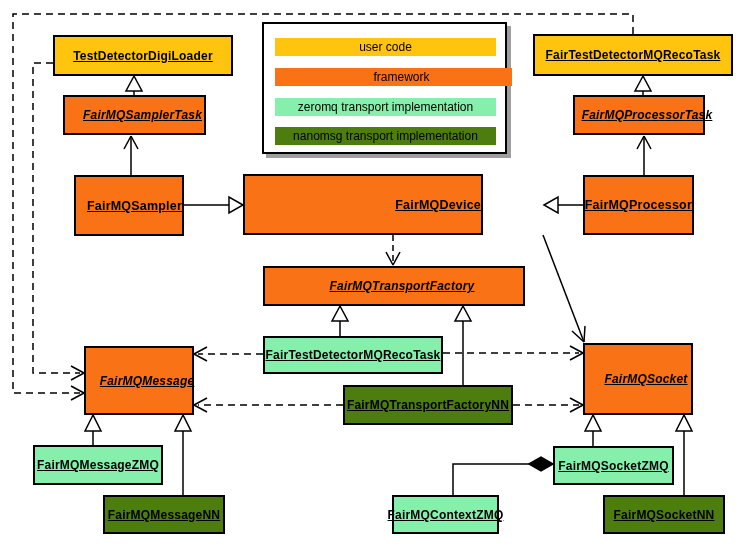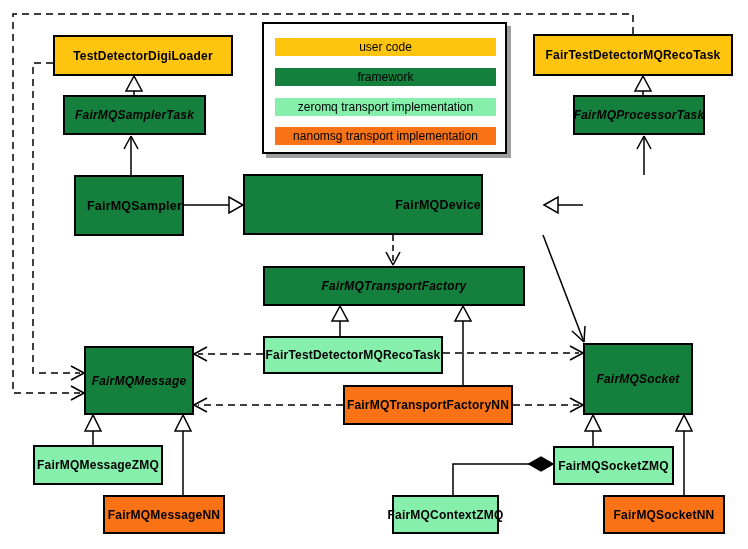--- a/index.html
+++ b/index.html
@@ -4,28 +4,28 @@
 <style>
   html,body{margin:0;padding:0;background:#ffffff;}
   #canvas{
     position:relative;width:748px;height:549px;background:#ffffff;overflow:hidden;
     font-family:"Liberation Sans","DejaVu Sans",sans-serif;
   }
   #edges{position:absolute;left:0;top:0;width:748px;height:549px;}
   .node{
     position:absolute;box-sizing:border-box;border:2px solid #000;
     display:flex;align-items:center;justify-content:center;text-align:center;
-    font-weight:bold;font-size:12px;color:#000;white-space:nowrap;letter-spacing:.2px;
+    font-weight:bold;font-size:12px;color:#000;white-space:nowrap;letter-spacing:.2px;text-decoration:underline;
   }
   .node.big{font-size:12.5px;justify-content:flex-end;}
   .node.abstract{font-style:italic;}
   .user-code{background:#FFC40D;}
-  .framework{background:#15803d;}
+  .framework{background:#f97316;padding-left:16px;}
   .zeromq{background:#86efac;}
-  .nanomsg{background:#f97316;}
+  .nanomsg{background:#4d7c0f;}
   .legend{
     position:absolute;left:262px;top:22px;width:245px;height:132px;box-sizing:border-box;
     background:#ffffff;border:2px solid #000;box-shadow:4px 4px 0 #9e9e9e;
   }
   .legend-bar{
     position:absolute;left:11px;width:221px;height:18px;
     display:flex;align-items:center;justify-content:center;
     font-size:12px;color:#000;white-space:nowrap;
   }
 </style>
@@ -174,20 +174,23 @@
   </div>
 
   <div class="node framework big" style="left:74px;top:175px;width:110px;height:61px">
     <span>FairMQSampler</span>
   </div>
 
   <div class="node framework big" style="left:243px;top:174px;width:240px;height:61px">
     <span>FairMQDevice</span>
   </div>
 
+  <div class="node framework big" style="left:583px;top:175px;width:111px;height:60px">
+    <span>FairMQProcessor</span>
+  </div>
 
   <div class="node framework abstract" style="left:263px;top:266px;width:262px;height:40px">
     <span>FairMQTransportFactory</span>
   </div>
 
   <div class="node zeromq" style="left:263px;top:336px;width:180px;height:38px">
     <span>FairTestDetectorMQRecoTask</span>
   </div>
 
   <div class="node nanomsg" style="left:343px;top:385px;width:170px;height:40px">

